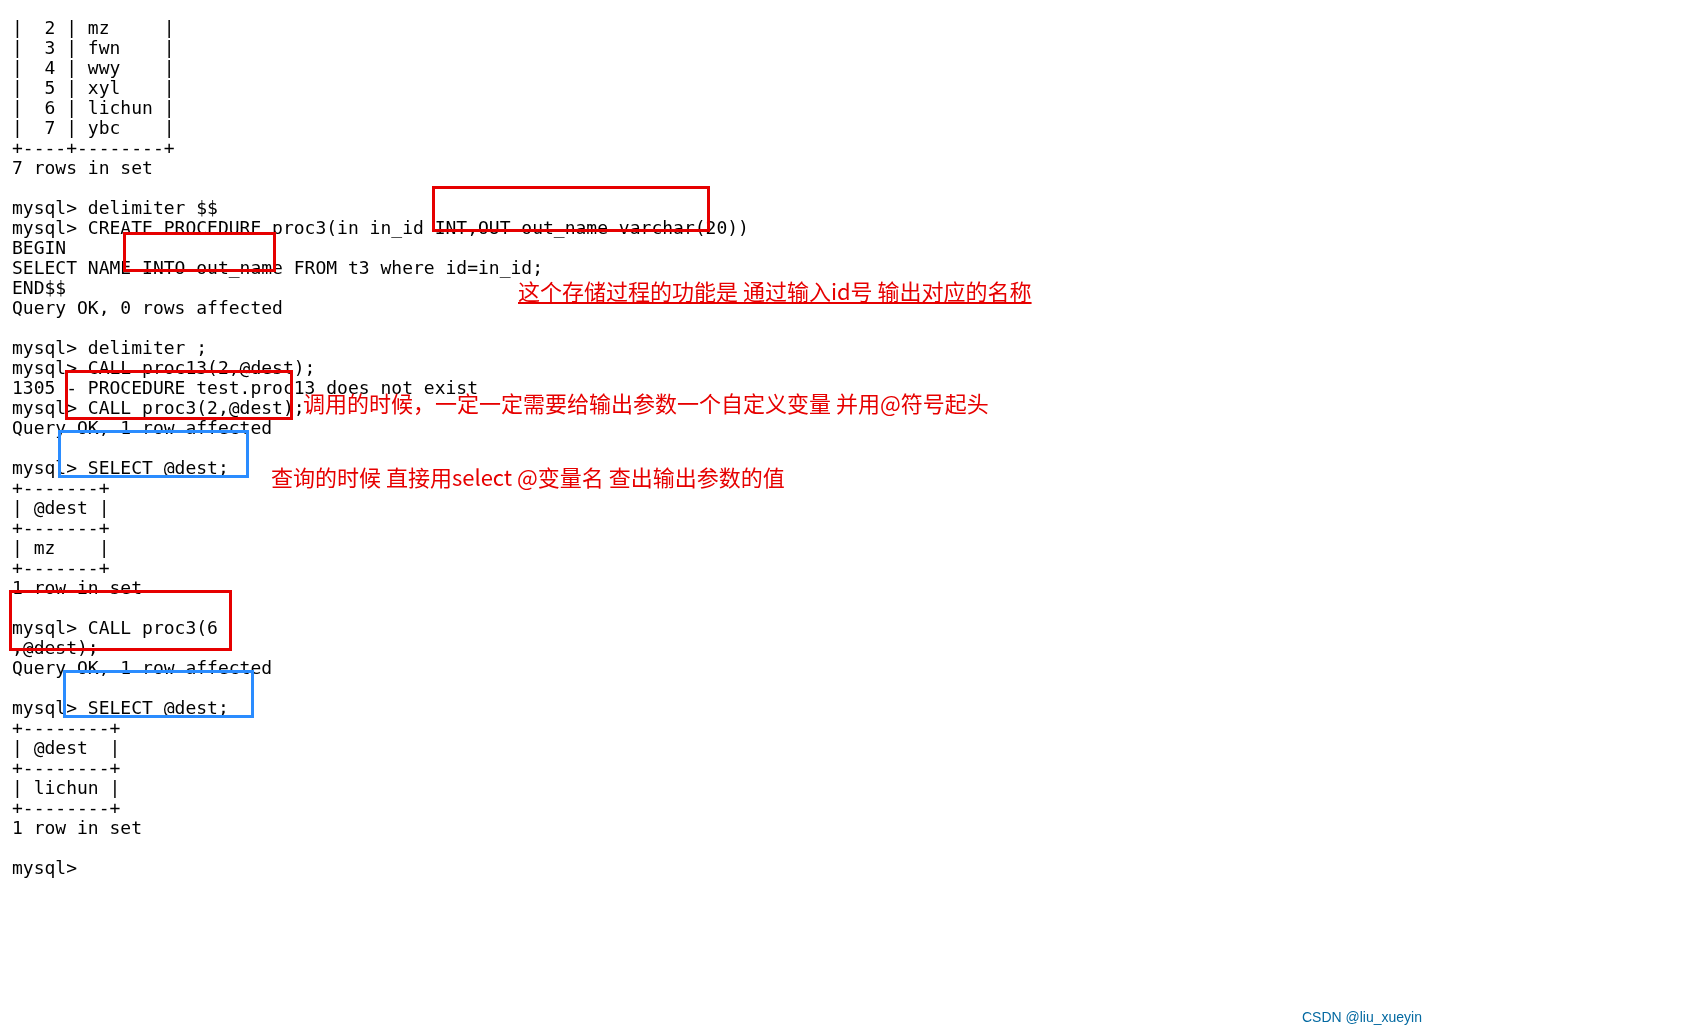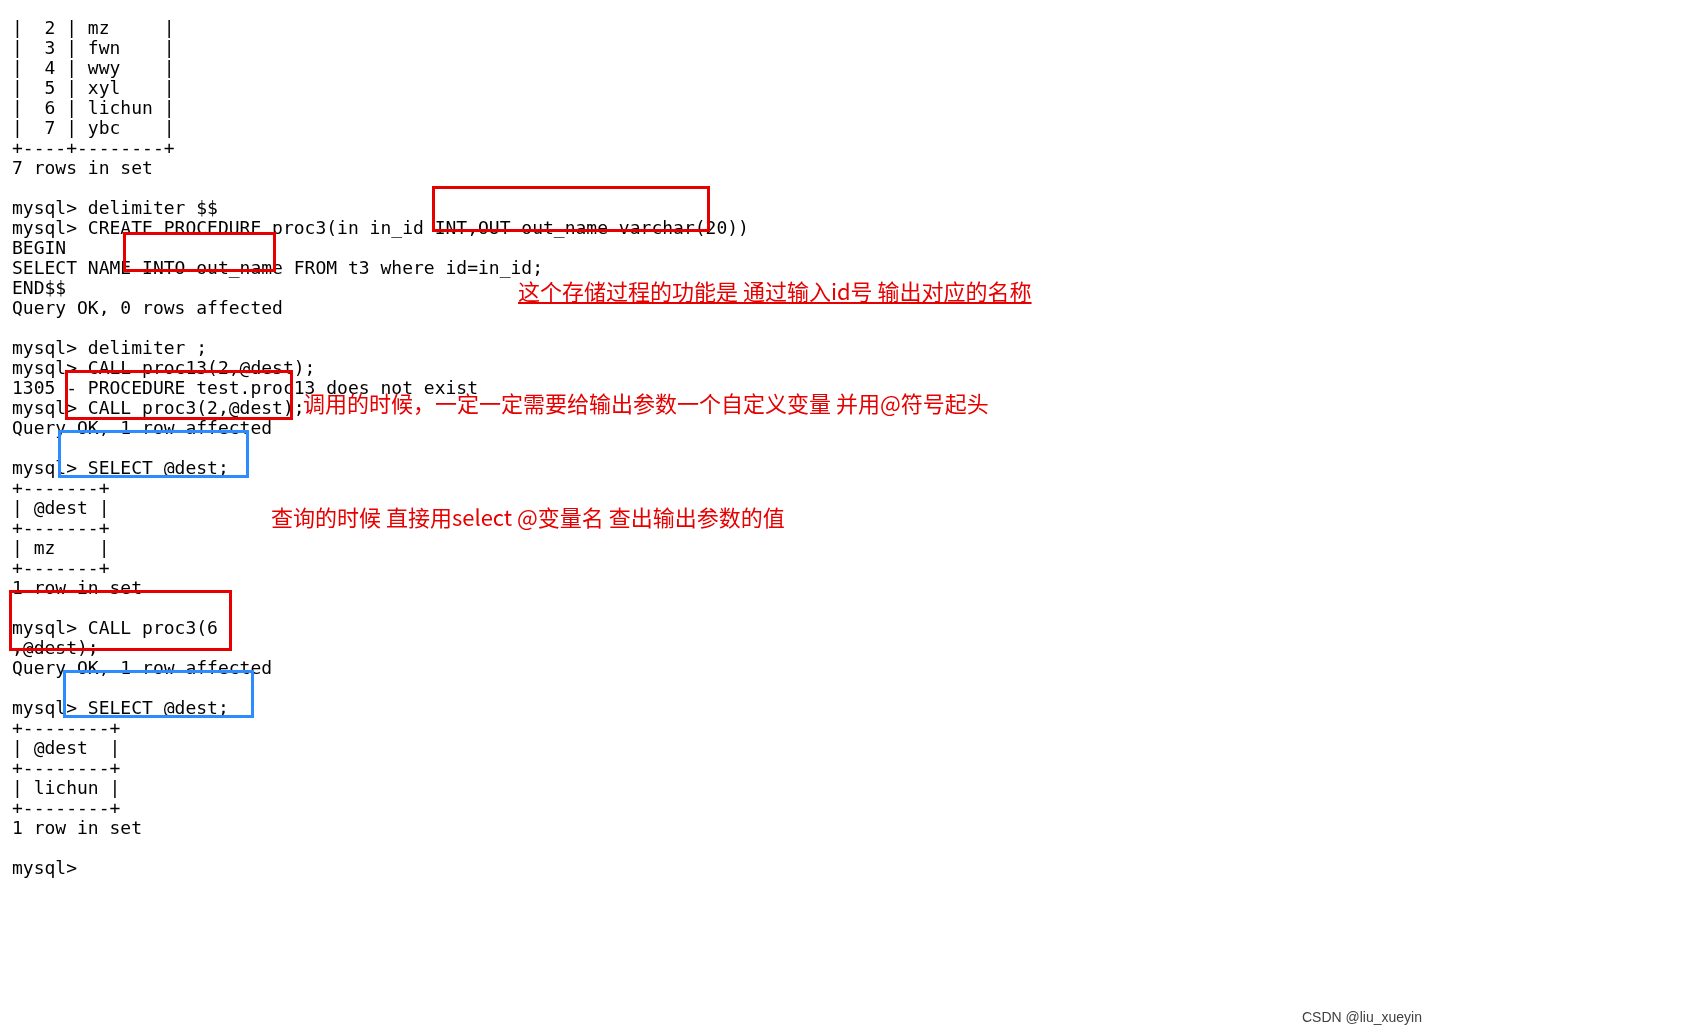--- a/index.html
+++ b/index.html
@@ -1,21 +1,21 @@
 <!DOCTYPE html>
 <html><head>
 <meta charset="utf-8">
 <style>
   html,body{margin:0;padding:0;background:#fff;width:1698px;height:1035px;overflow:hidden;}
   .page{position:relative;width:1436px;height:1035px;font-family:Consolas,"Courier New",monospace;font-size:18px;line-height:20px;color:#000;}
   .code{position:absolute;left:12px;top:0;white-space:pre;}
   .ann{position:absolute;font-family:"Microsoft YaHei","PingFang SC","Noto Sans CJK SC",sans-serif;font-size:22px;color:#e60000;white-space:nowrap;}
   .redbox{position:absolute;border:3px solid #e60000;background:transparent;pointer-events:none;}
   .bluebox{position:absolute;border:3px solid #2a8cff;background:transparent;pointer-events:none;}
-  .watermark{position:absolute;right:14px;bottom:8px;font-family:"Microsoft YaHei",sans-serif;font-size:14px;color:#404040;}
+  .watermark{position:absolute;right:14px;bottom:8px;font-family:"Microsoft YaHei",sans-serif;font-size:14px;color:#0369a1;}
 </style>
 </head>
 <body>
 <div class="page">
 
 <pre class="code"><span>|  2 | mz     |</span>
 <span>|  3 | fwn    |</span>
 <span>|  4 | wwy    |</span>
 <span>|  5 | xyl    |</span>
 <span>|  6 | lichun |</span>
@@ -61,17 +61,17 @@
 <div class="redbox" style="left:432px;top:186px;width:272px;height:40px;"></div>
 <div class="redbox" style="left:123px;top:232px;width:147px;height:34px;"></div>
 <div class="redbox" style="left:65px;top:370px;width:222px;height:44px;"></div>
 <div class="redbox" style="left:9px;top:590px;width:217px;height:55px;"></div>
 
 <div class="bluebox" style="left:58px;top:430px;width:185px;height:42px;"></div>
 <div class="bluebox" style="left:63px;top:670px;width:185px;height:42px;"></div>
 
 <div class="ann" style="left:518px;top:280px;text-decoration:underline;">这个存储过程的功能是 通过输入id号 输出对应的名称</div>
 <div class="ann" style="left:303px;top:392px;">调用的时候，一定一定需要给输出参数一个自定义变量 并用@符号起头</div>
-<div class="ann" style="left:271px;top:466px;margin-top:40px;">查询的时候 直接用select @变量名 查出输出参数的值</div>
+<div class="ann" style="left:271px;top:466px;">查询的时候 直接用select @变量名 查出输出参数的值</div>
 
 <div class="watermark">CSDN @liu_xueyin</div>
 
 </div>
 
 </body></html>

